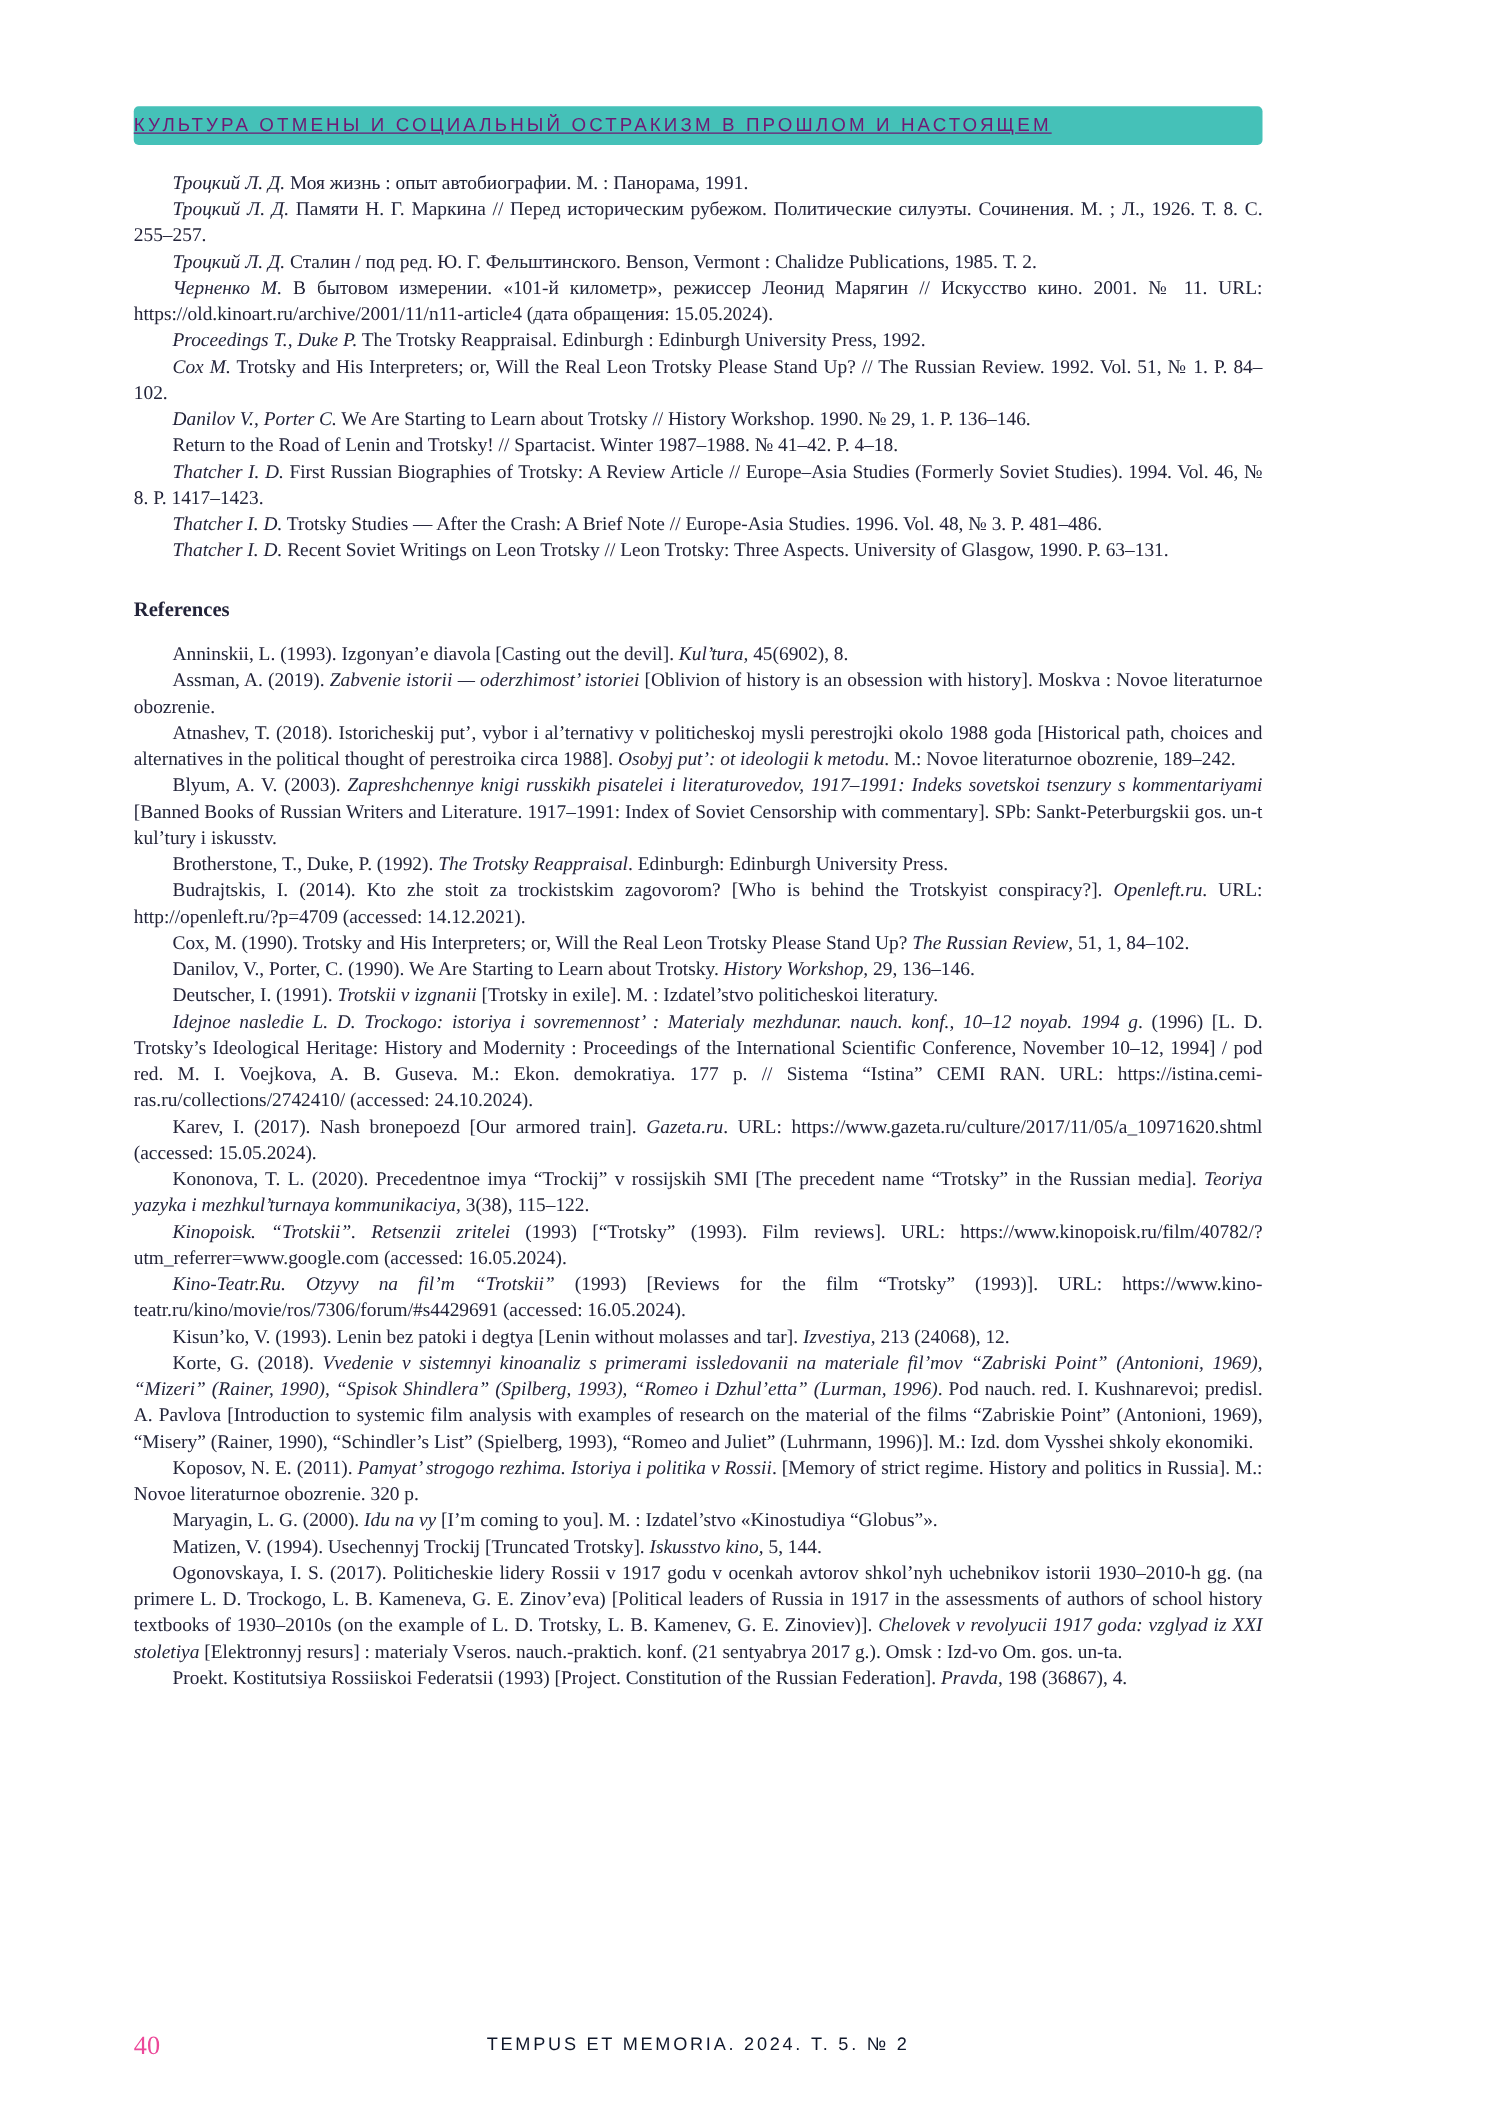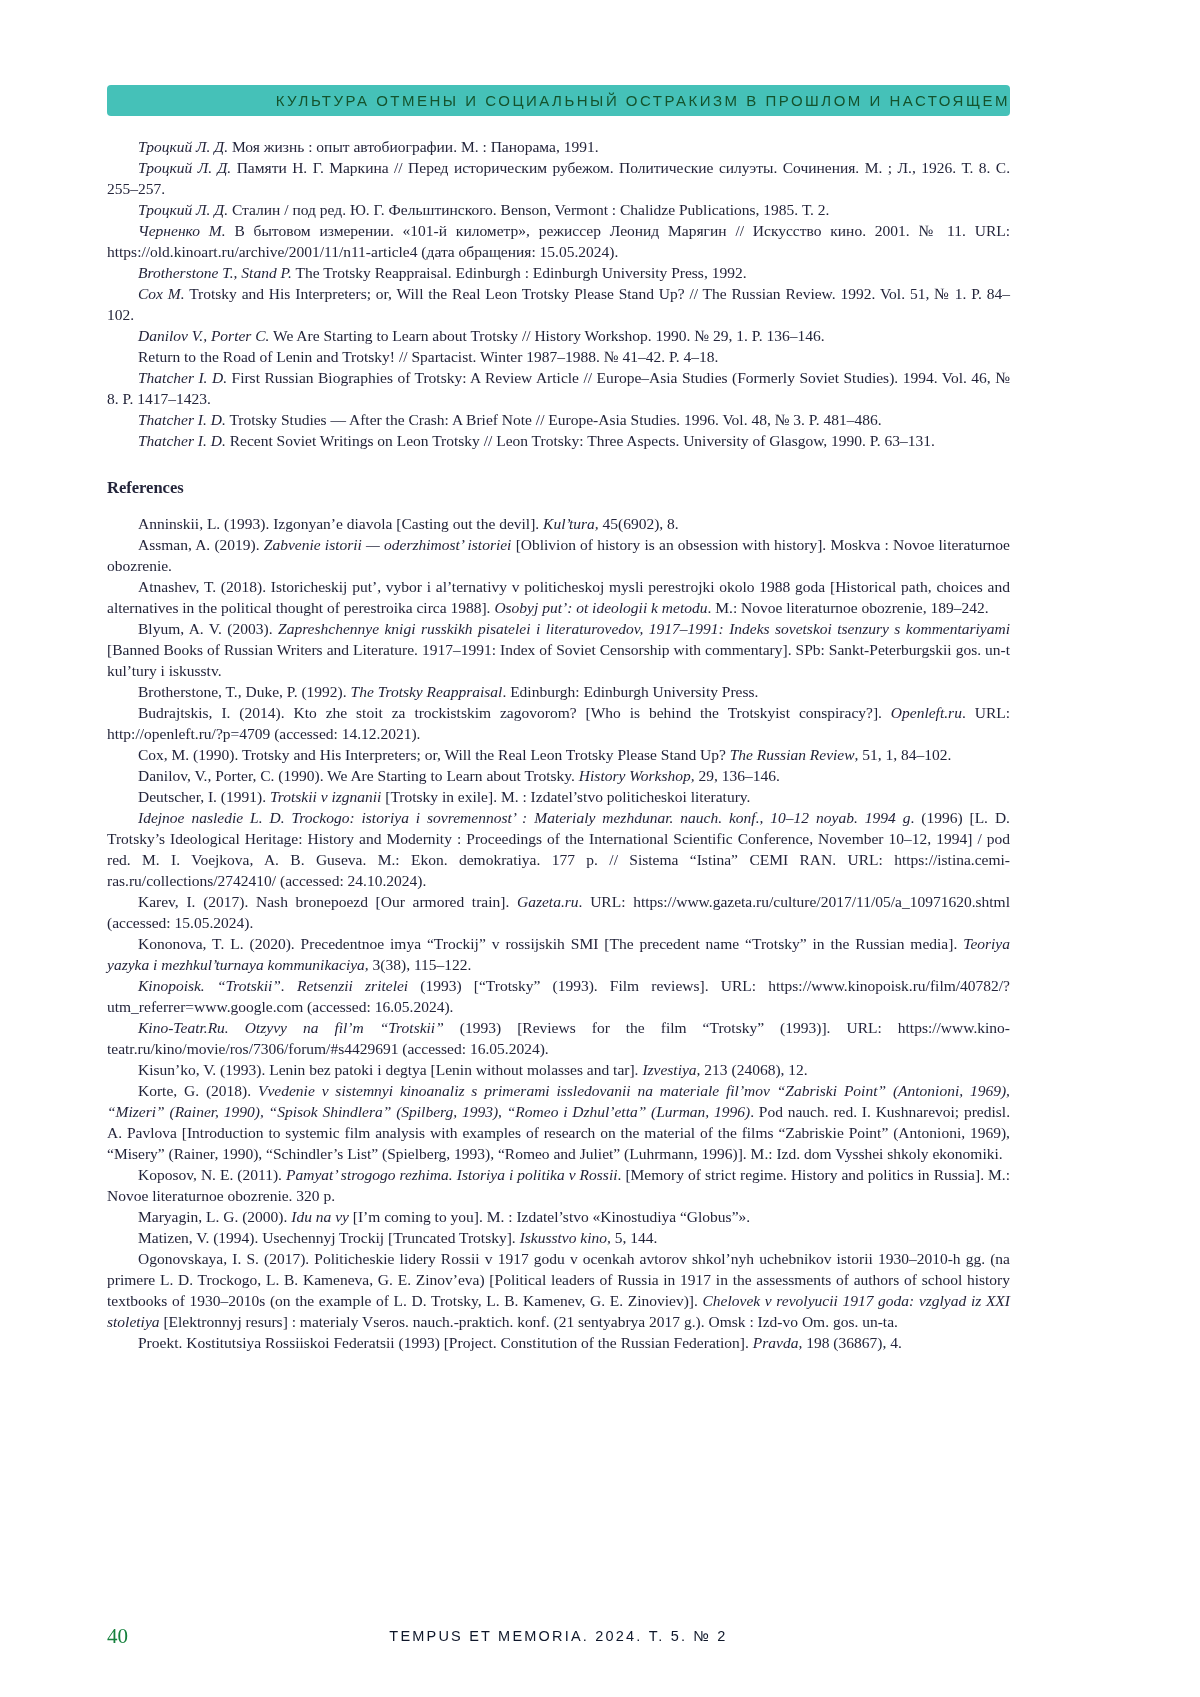--- a/index.html
+++ b/index.html
@@ -7,26 +7,27 @@
     width: 1200px; height: 1697px;
     background: #ffffff;
     position: relative;
     font-family: "Liberation Serif", "DejaVu Serif", serif;
     color: #23243a;
   }
   .banner {
     position: absolute;
     top: 85px; left: 107px; width: 903px; height: 31px;
     border-radius: 4px;
-    display: flex; align-items: center; justify-content: flex-end;
+    display: flex; align-items: center; justify-content: flex-start;
     font-family: "Liberation Sans", "DejaVu Sans", sans-serif;
     font-size: 15px; font-weight: 500;
     letter-spacing: 2.5px;
-    color: #14532d;
+    color: #701a75;
     text-transform: uppercase;
+    text-decoration: underline;
   }
   .content {
     position: absolute;
     top: 136px; left: 107px; width: 903px;
     font-size: 15.5px; line-height: 21px;
   }
   .entry {
     margin: 0;
     text-align: justify;
     text-indent: 31px;
@@ -37,21 +38,21 @@
     font-weight: bold;
     margin: 26px 0 15px 0;
   }
   .footer {
     position: absolute;
     top: 1626px; left: 107px; width: 903px;
   }
   .page-num {
     position: absolute; left: 0; top: -2px;
     font-size: 21px;
-    color: #15803d;
+    color: #ec4899;
   }
   .journal {
     display: block;
     text-align: center;
     font-family: "Liberation Sans", "DejaVu Sans", sans-serif;
     font-size: 14.5px;
     letter-spacing: 2.2px;
     text-transform: uppercase;
     padding-top: 2px;
   }
@@ -64,21 +65,21 @@
   <div class="banner" style="background: rgb(69, 193, 184);">
     <span>КУЛЬТУРА ОТМЕНЫ И СОЦИАЛЬНЫЙ ОСТРАКИЗМ В ПРОШЛОМ И НАСТОЯЩЕМ</span>
   </div>
 
   <div class="content">
     <section>
         <p class="entry"><i>Троцкий Л. Д.</i><span> Моя жизнь : опыт автобиографии. М. : Панорама, 1991.</span></p>
         <p class="entry"><i>Троцкий Л. Д.</i><span> Памяти Н. Г. Маркина // Перед историческим рубежом. Политические силуэты. Сочинения. М. ; Л., 1926. Т. 8. С. 255–257.</span></p>
         <p class="entry"><i>Троцкий Л. Д.</i><span> Сталин / под ред. Ю. Г. Фельштинского. Benson, Vermont : Chalidze Publications, 1985. Т. 2.</span></p>
         <p class="entry"><i>Черненко М.</i><span> В бытовом измерении. «101-й километр», режиссер Леонид Марягин // Искусство кино. 2001. № 11. URL: https://old.kinoart.ru/archive/2001/11/n11-article4 (дата обращения: 15.05.2024).</span></p>
-        <p class="entry"><i>Brotherstone T., Stand P.</i><span> The Trotsky Reappraisal. Edinburgh : Edinburgh University Press, 1992.</span></p>
+        <p class="entry"><i>Proceedings T., Duke P.</i><span> The Trotsky Reappraisal. Edinburgh : Edinburgh University Press, 1992.</span></p>
         <p class="entry"><i>Cox M.</i><span> Trotsky and His Interpreters; or, Will the Real Leon Trotsky Please Stand Up? // The Russian Review. 1992. Vol. 51, № 1. P. 84–102.</span></p>
         <p class="entry"><i>Danilov V., Porter C.</i><span> We Are Starting to Learn about Trotsky // History Workshop. 1990. № 29, 1. P. 136–146.</span></p>
         <p class="entry"><span>Return to the Road of Lenin and Trotsky! // Spartacist. Winter 1987–1988. № 41–42. P. 4–18.</span></p>
         <p class="entry"><i>Thatcher I. D.</i><span> First Russian Biographies of Trotsky: A Review Article // Europe–Asia Studies (Formerly Soviet Studies). 1994. Vol. 46, № 8. P. 1417–1423.</span></p>
         <p class="entry"><i>Thatcher I. D.</i><span> Trotsky Studies — After the Crash: A Brief Note // Europe-Asia Studies. 1996. Vol. 48, № 3. P. 481–486.</span></p>
         <p class="entry"><i>Thatcher I. D.</i><span> Recent Soviet Writings on Leon Trotsky // Leon Trotsky: Three Aspects. University of Glasgow, 1990. P. 63–131.</span></p>
       </section>
 
     <h2 class="refs-title">References</h2>
 

